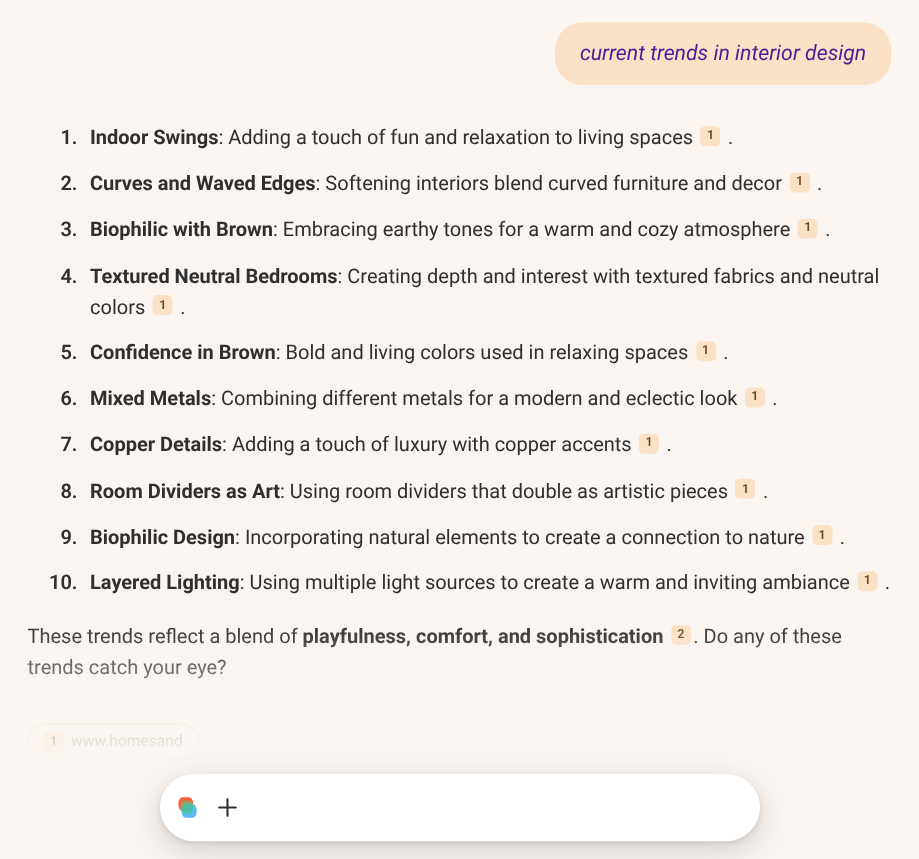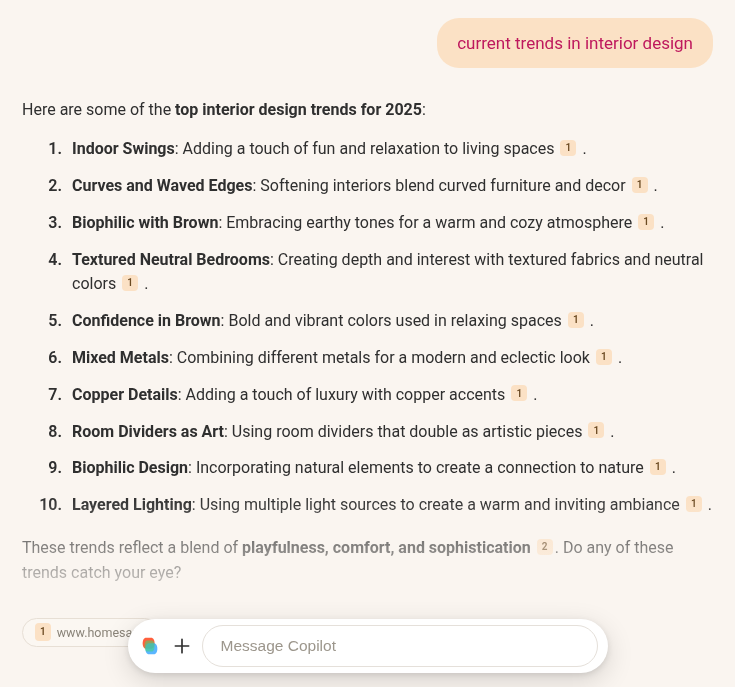--- a/index.html
+++ b/index.html
@@ -12,24 +12,25 @@
     line-height:1.55;
     position:relative;
     overflow:hidden;
     box-sizing:border-box;
   }
   *{box-sizing:border-box}
   .chat{padding:18px 22px 120px 22px}
   .user-row{display:flex;justify-content:flex-end;margin-bottom:30px}
   .user-bubble{
     background:#fbe1c5;
-    color:#be185d;
+    color:#4c1d95;
     padding:12px 20px;
     border-radius:22px;
     font-size:17px;
+    font-style:italic;
   }
   .intro{margin:0 0 14px 0}
   ol.trends{margin:0 0 18px 0;padding-left:44px}
   ol.trends>li{padding-left:6px;margin-bottom:12px}
   ol.trends>li::marker{font-weight:600;color:#2f2f2f}
   .b{font-weight:700}
   .ref{
     display:inline-flex;align-items:center;justify-content:center;
     min-width:16px;height:16px;
     background:#fbe1c5;border-radius:4px;
@@ -80,30 +81,27 @@
 
 <div class="chat">
 
   <div class="user-row">
     <div class="user-bubble">
       <span>current trends in interior design</span>
     </div>
   </div>
 
   <div class="assistant">
-    <p class="intro">
-      <span>Here are some of the </span><span class="b">top interior design trends for 2025</span><span>:</span>
-    </p>
 
     <ol class="trends" id="trends-list">
         <li><span class="b">Indoor Swings</span><span>: Adding a touch of fun and relaxation to living spaces </span><span class="ref">1</span><span> .</span></li>
         <li><span class="b">Curves and Waved Edges</span><span>: Softening interiors blend curved furniture and decor </span><span class="ref">1</span><span> .</span></li>
         <li><span class="b">Biophilic with Brown</span><span>: Embracing earthy tones for a warm and cozy atmosphere </span><span class="ref">1</span><span> .</span></li>
         <li><span class="b">Textured Neutral Bedrooms</span><span>: Creating depth and interest with textured fabrics and neutral colors </span><span class="ref">1</span><span> .</span></li>
-        <li><span class="b">Confidence in Brown</span><span>: Bold and vibrant colors used in relaxing spaces </span><span class="ref">1</span><span> .</span></li>
+        <li><span class="b">Confidence in Brown</span><span>: Bold and living colors used in relaxing spaces </span><span class="ref">1</span><span> .</span></li>
         <li><span class="b">Mixed Metals</span><span>: Combining different metals for a modern and eclectic look </span><span class="ref">1</span><span> .</span></li>
         <li><span class="b">Copper Details</span><span>: Adding a touch of luxury with copper accents </span><span class="ref">1</span><span> .</span></li>
         <li><span class="b">Room Dividers as Art</span><span>: Using room dividers that double as artistic pieces </span><span class="ref">1</span><span> .</span></li>
         <li><span class="b">Biophilic Design</span><span>: Incorporating natural elements to create a connection to nature </span><span class="ref">1</span><span> .</span></li>
         <li><span class="b">Layered Lighting</span><span>: Using multiple light sources to create a warm and inviting ambiance </span><span class="ref">1</span><span> .</span></li>
       </ol>
 
     <p class="outro">
       <span>These trends reflect a blend of </span><span class="b">playfulness, comfort, and sophistication</span>
       <span class="ref">2</span><span>. Do any of these trends catch your eye?</span>
@@ -124,16 +122,13 @@
       <path d="M8 3 C5 3 4 6 4 9 C4 12 5 15 8 15 L13 15 C16 15 17 12 17 9 C17 6 16 3 13 3 Z" fill="#ff5f3c"></path>
       <path d="M11 9 C8 9 7 12 7 15 C7 18 8 21 11 21 L16 21 C19 21 20 18 20 15 C20 12 19 9 16 9 Z" fill="#3da9ff" fill-opacity="0.85"></path>
       <path d="M9 6 C7 6 6 9 6 12 C6 15 7 18 9 18 L14 18 C16 18 17 15 17 12 C17 9 16 6 14 6 Z" fill="#43d675" fill-opacity="0.55"></path>
     </svg>
   </div>
   <div class="plus-btn">
     <svg width="20" height="20" viewBox="0 0 24 24">
       <path d="M12 4v16M4 12h16" stroke="#2f2f2f" stroke-width="2" stroke-linecap="round"></path>
     </svg>
   </div>
-  <div class="input-wrap">
-    <input type="text" placeholder="Message Copilot" style="">
-  </div>
 </div>
 
 </body></html>

